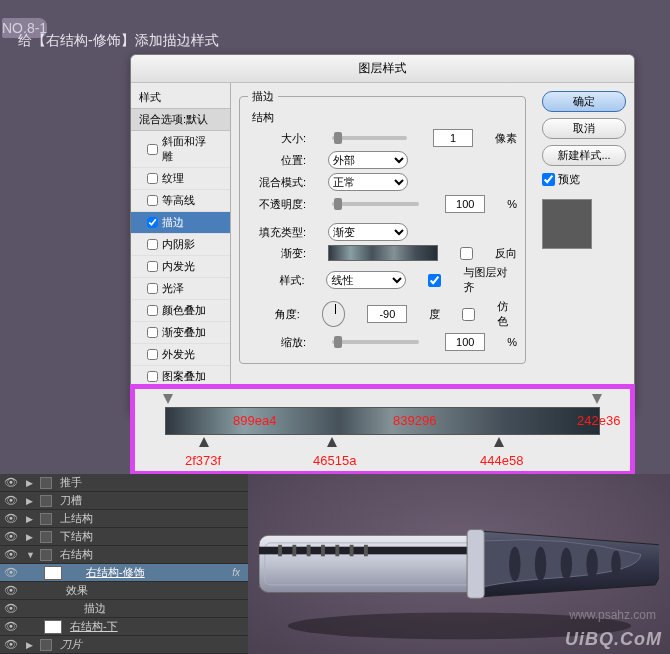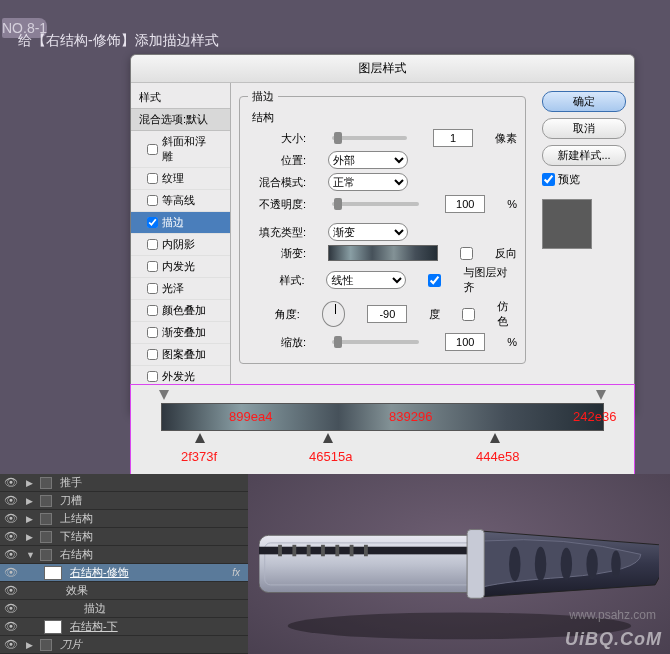--- a/index.html
+++ b/index.html
@@ -31,21 +31,21 @@
 .grad-prev { display:inline-block; width: 110px; height: 16px; background: linear-gradient(90deg,#2f373f,#899ea4,#46515a,#839296,#444e58,#242e36); border:1px solid #666; }
 .angle-dial { width: 26px; height: 26px; border: 1px solid #888; border-radius: 50%; display:inline-block; position:relative; }
 .angle-dial::after { content:''; position:absolute; top:12px; left:12px; width:1px; height:10px; background:#000; transform-origin: top; transform: rotate(180deg); }
 
 .btn-col { width: 100px; padding: 8px; display: flex; flex-direction: column; gap: 6px; }
 .dbtn { width: 84px; height: 21px; font-size: 11px; border-radius: 10px; border: 1px solid #3a6fb0; background: linear-gradient(#d7e7fb,#a8c8ee); cursor: pointer; }
 .dbtn.plain { border: 1px solid #999; background: linear-gradient(#fdfdfd,#e3e3e3); }
 .prev-chk { display:flex; align-items:center; font-size:11px; gap:3px; }
 .prev-swatch { width: 50px; height: 50px; background: #5a5a5a; border: 1px solid #888; margin-top: 6px; }
 
-.grad-editor { position:absolute; top: 384px; left: 130px; width: 505px; height: 92px; background: #ebebeb; border: 1px solid #d946ef; }
+.grad-editor { position:absolute; top: 384px; left: 130px; width: 505px; height: 92px; background: #ebebeb; border: 5px solid #d946ef; }
 .grad-bar { position:absolute; top: 18px; left: 30px; right: 30px; height: 28px; background: linear-gradient(90deg,#2f373f 0%, #899ea4 18%, #46515a 40%, #839296 52%, #444e58 78%, #242e36 100%); border:1px solid #555; }
 .stop-t { position:absolute; top: 5px; width: 10px; height: 10px; background: #777; clip-path: polygon(50% 100%, 0 0, 100% 0); }
 .stop-b { position:absolute; top: 48px; width: 10px; height: 10px; background: #444; clip-path: polygon(50% 0, 0 100%, 100% 100%); }
 .grad-lbl { position:absolute; color:#ff1a1a; font-size: 13px; font-weight:500; }
 
 .layers { position:absolute; top: 474px; left: 0; width: 248px; height: 180px; background: #3e3e3e; color: #d0d0d0; font-size: 11px; overflow:hidden; }
 .lrow { display:flex; align-items:center; height: 18px; border-bottom: 1px solid #2c2c2c; padding-left: 4px; gap: 4px; }
 .eye { width: 14px; text-align:center; color:#bfbfbf; }
 .tw { width: 10px; font-size: 9px; color:#bbb; }
 .fold { width: 12px; height: 12px; background:#555; border:1px solid #777; display:inline-block; }
@@ -104,25 +104,25 @@
           <div class="style-item">
             <input type="checkbox" style="">
             <span>颜色叠加</span>
           </div>
           <div class="style-item">
             <input type="checkbox" style="">
             <span>渐变叠加</span>
           </div>
           <div class="style-item">
             <input type="checkbox" style="">
+            <span>外发光</span>
+          </div>
+          <div class="style-item">
+            <input type="checkbox" style="">
             <span>图案叠加</span>
-          </div>
-          <div class="style-item">
-            <input type="checkbox" style="">
-            <span>外发光</span>
           </div>
           <div class="style-item">
             <input type="checkbox" style="">
             <span>投影</span>
           </div>
         </div>
     </div>
 
     <div class="settings-col">
       <fieldset>
@@ -248,21 +248,21 @@
         <span class="eye">👁</span>
         <span style="width: 0px;"></span>
         <span class="tw">▼</span>
         <span class="fold"></span>
         <span style="margin-left: 4px;">右结构</span>
       </div>
       <div class="lrow sel">
         <span class="eye">👁</span>
         <span style="width: 18px;"></span>
         <span class="thumb"></span>
-        <span style="margin-left: 4px; text-decoration: underline;">右结构-修饰</span>
+        <span style="margin-left: 20px; text-decoration: underline;">右结构-修饰</span>
         <span class="fx">fx</span>
       </div>
       <div class="lrow">
         <span class="eye">👁</span>
         <span style="width: 36px;"></span>
         <span style="margin-left: 4px;">效果</span>
       </div>
       <div class="lrow">
         <span class="eye">👁</span>
         <span style="width: 54px;"></span>

